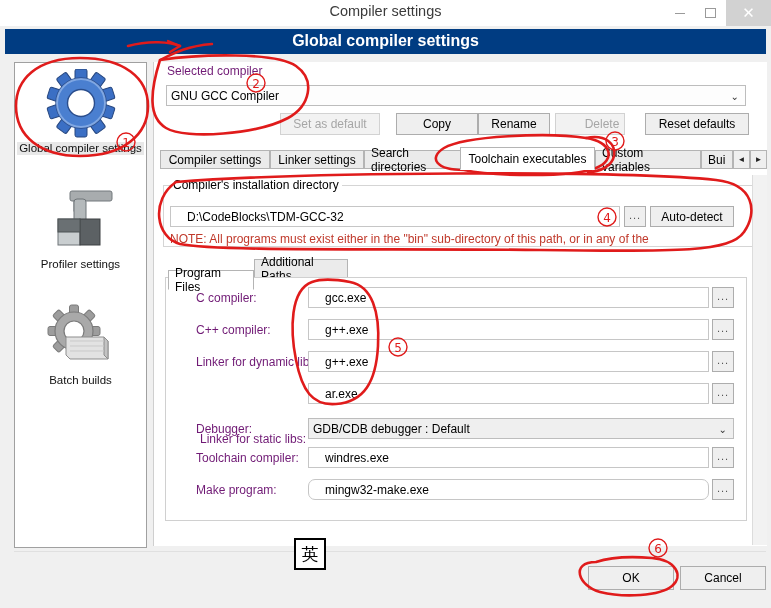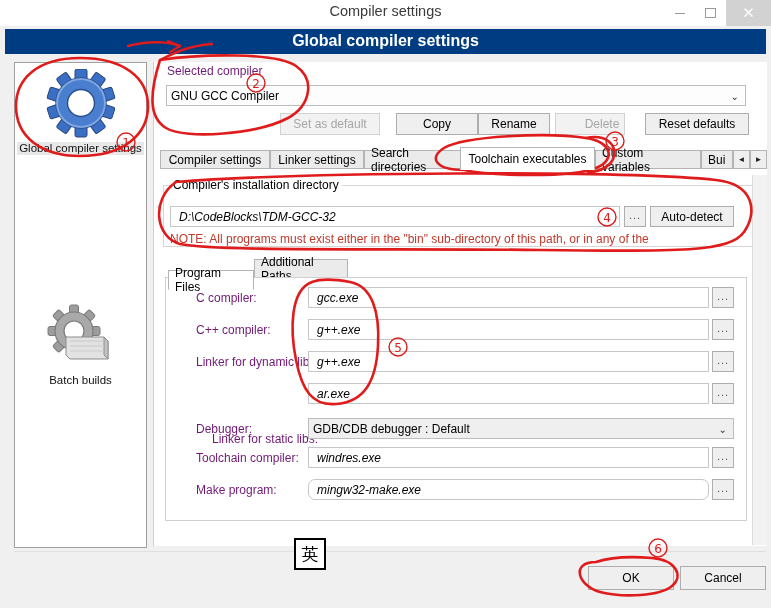--- a/index.html
+++ b/index.html
@@ -35,21 +35,21 @@
   .si2{top:122px;}
   .si3{top:238px;}
   .ico{display:block;margin:0 auto;}
 
   
   .rpanel{position:absolute;left:153px;top:62px;width:613px;height:484px;background:#ffffff;border:1px solid #cfcfcf;border-right:none;border-top:none;border-bottom:none;}
 
   .lbl{position:absolute;font-size:12px;color:#701a75;}
   .field{position:absolute;box-sizing:border-box;background:#ffffff;border:1px solid #c6c6c6;
          font-family:"Liberation Sans","DejaVu Sans",sans-serif;font-size:12px;color:#000;
-         padding:1px 8px;display:flex;align-items:center;font-style:italic;}
+         padding:1px 16px;display:flex;align-items:center;}
   .combo{position:absolute;box-sizing:border-box;background:#fdfdfd;border:1px solid #bdbdbd;
          font-size:12px;padding:0 4px;display:flex;align-items:center;}
   .combo .caret{position:absolute;right:6px;top:50%;transform:translateY(-50%);font-size:10px;color:#333;}
   .combo.gray{background:#efefef;}
 
   .btn{position:absolute;box-sizing:border-box;background:#efefef;border:1px solid #adadad;
        font-size:12px;color:#000;display:flex;align-items:center;justify-content:center;
        font-family:"Liberation Sans","DejaVu Sans",sans-serif;}
   .btn.dis{color:#a6a6a6;border-color:#d2d2d2;background:#f2f2f2;}
   .btn.dots{font-size:11px;letter-spacing:1px;color:#555;padding-bottom:4px;}
@@ -124,20 +124,31 @@
             </g>
           </g>
           <circle cx="0" cy="0" r="25" fill="#4a7fd0" stroke="#2a4d8c" stroke-width="1.4"></circle>
           <circle cx="0" cy="0" r="24" fill="none" stroke="#8fb3e8" stroke-width="2" opacity="0.8"></circle>
           <circle cx="0" cy="0" r="13.5" fill="#ffffff" stroke="#2a4d8c" stroke-width="1.4"></circle>
         </g>
       </svg>
       <div class="side-label">Global compiler settings</div>
     </div>
 
+    <div class="side-item si2">
+      <svg class="ico" width="74" height="72" viewBox="0 0 74 72">
+        <rect x="26" y="6" width="42" height="10" rx="2" fill="#a8acae" stroke="#73797c"></rect>
+        <rect x="30" y="16" width="10" height="10" fill="#9aa0a3" stroke="#73797c"></rect>
+        <rect x="30" y="14" width="12" height="38" rx="3" fill="#b4b9bb" stroke="#6f7578"></rect>
+        <rect x="14" y="34" width="22" height="26" fill="#c9ced0" stroke="#6f7578"></rect>
+        <rect x="36" y="34" width="20" height="26" fill="#5c6164" stroke="#3c4042"></rect>
+        <rect x="14" y="34" width="22" height="13" fill="#6a7073" stroke="#4d5355"></rect>
+      </svg>
+      <div class="side-label">Profiler settings</div>
+    </div>
 
     <div class="side-item si3">
       <svg class="ico" width="74" height="72" viewBox="0 0 74 72">
         <g transform="translate(30,30)">
           <g fill="#9d9d9d" stroke="#7b7b7b" stroke-width="1">
             <rect x="-4.5" y="-26" width="9" height="11" rx="2" transform="rotate(0)"></rect>
             <rect x="-4.5" y="-26" width="9" height="11" rx="2" transform="rotate(45)"></rect>
             <rect x="-4.5" y="-26" width="9" height="11" rx="2" transform="rotate(90)"></rect>
             <rect x="-4.5" y="-26" width="9" height="11" rx="2" transform="rotate(135)"></rect>
             <rect x="-4.5" y="-26" width="9" height="11" rx="2" transform="rotate(180)"></rect>
@@ -212,21 +223,21 @@
     <span>g++.exe</span>
     </div>
   <div class="btn dots" style="left:712px;top:319px;width:22px;height:21px;">...</div>
 
   <div class="lbl" style="left:196px;top:355px;">Linker for dynamic libs:</div>
   <div class="field" style="left:308px;top:351px;width:401px;height:21px;">
     <span>g++.exe</span>
     </div>
   <div class="btn dots" style="left:712px;top:351px;width:22px;height:21px;">...</div>
 
-  <div class="lbl" style="left:212px;top:387px;margin-top:45px;">Linker for static libs:</div>
+  <div class="lbl" style="left:200px;top:387px;margin-top:45px;">Linker for static libs:</div>
   <div class="field" style="left:308px;top:383px;width:401px;height:21px;">
     <span>ar.exe</span>
     </div>
   <div class="btn dots" style="left:712px;top:383px;width:22px;height:21px;">...</div>
 
   <div class="lbl" style="left:196px;top:422px;">Debugger:</div>
   <div class="combo gray" style="left:308px;top:418px;width:426px;height:21px;">
     <span>GDB/CDB debugger : Default</span>
     <span class="caret">⌄</span>
   </div>

